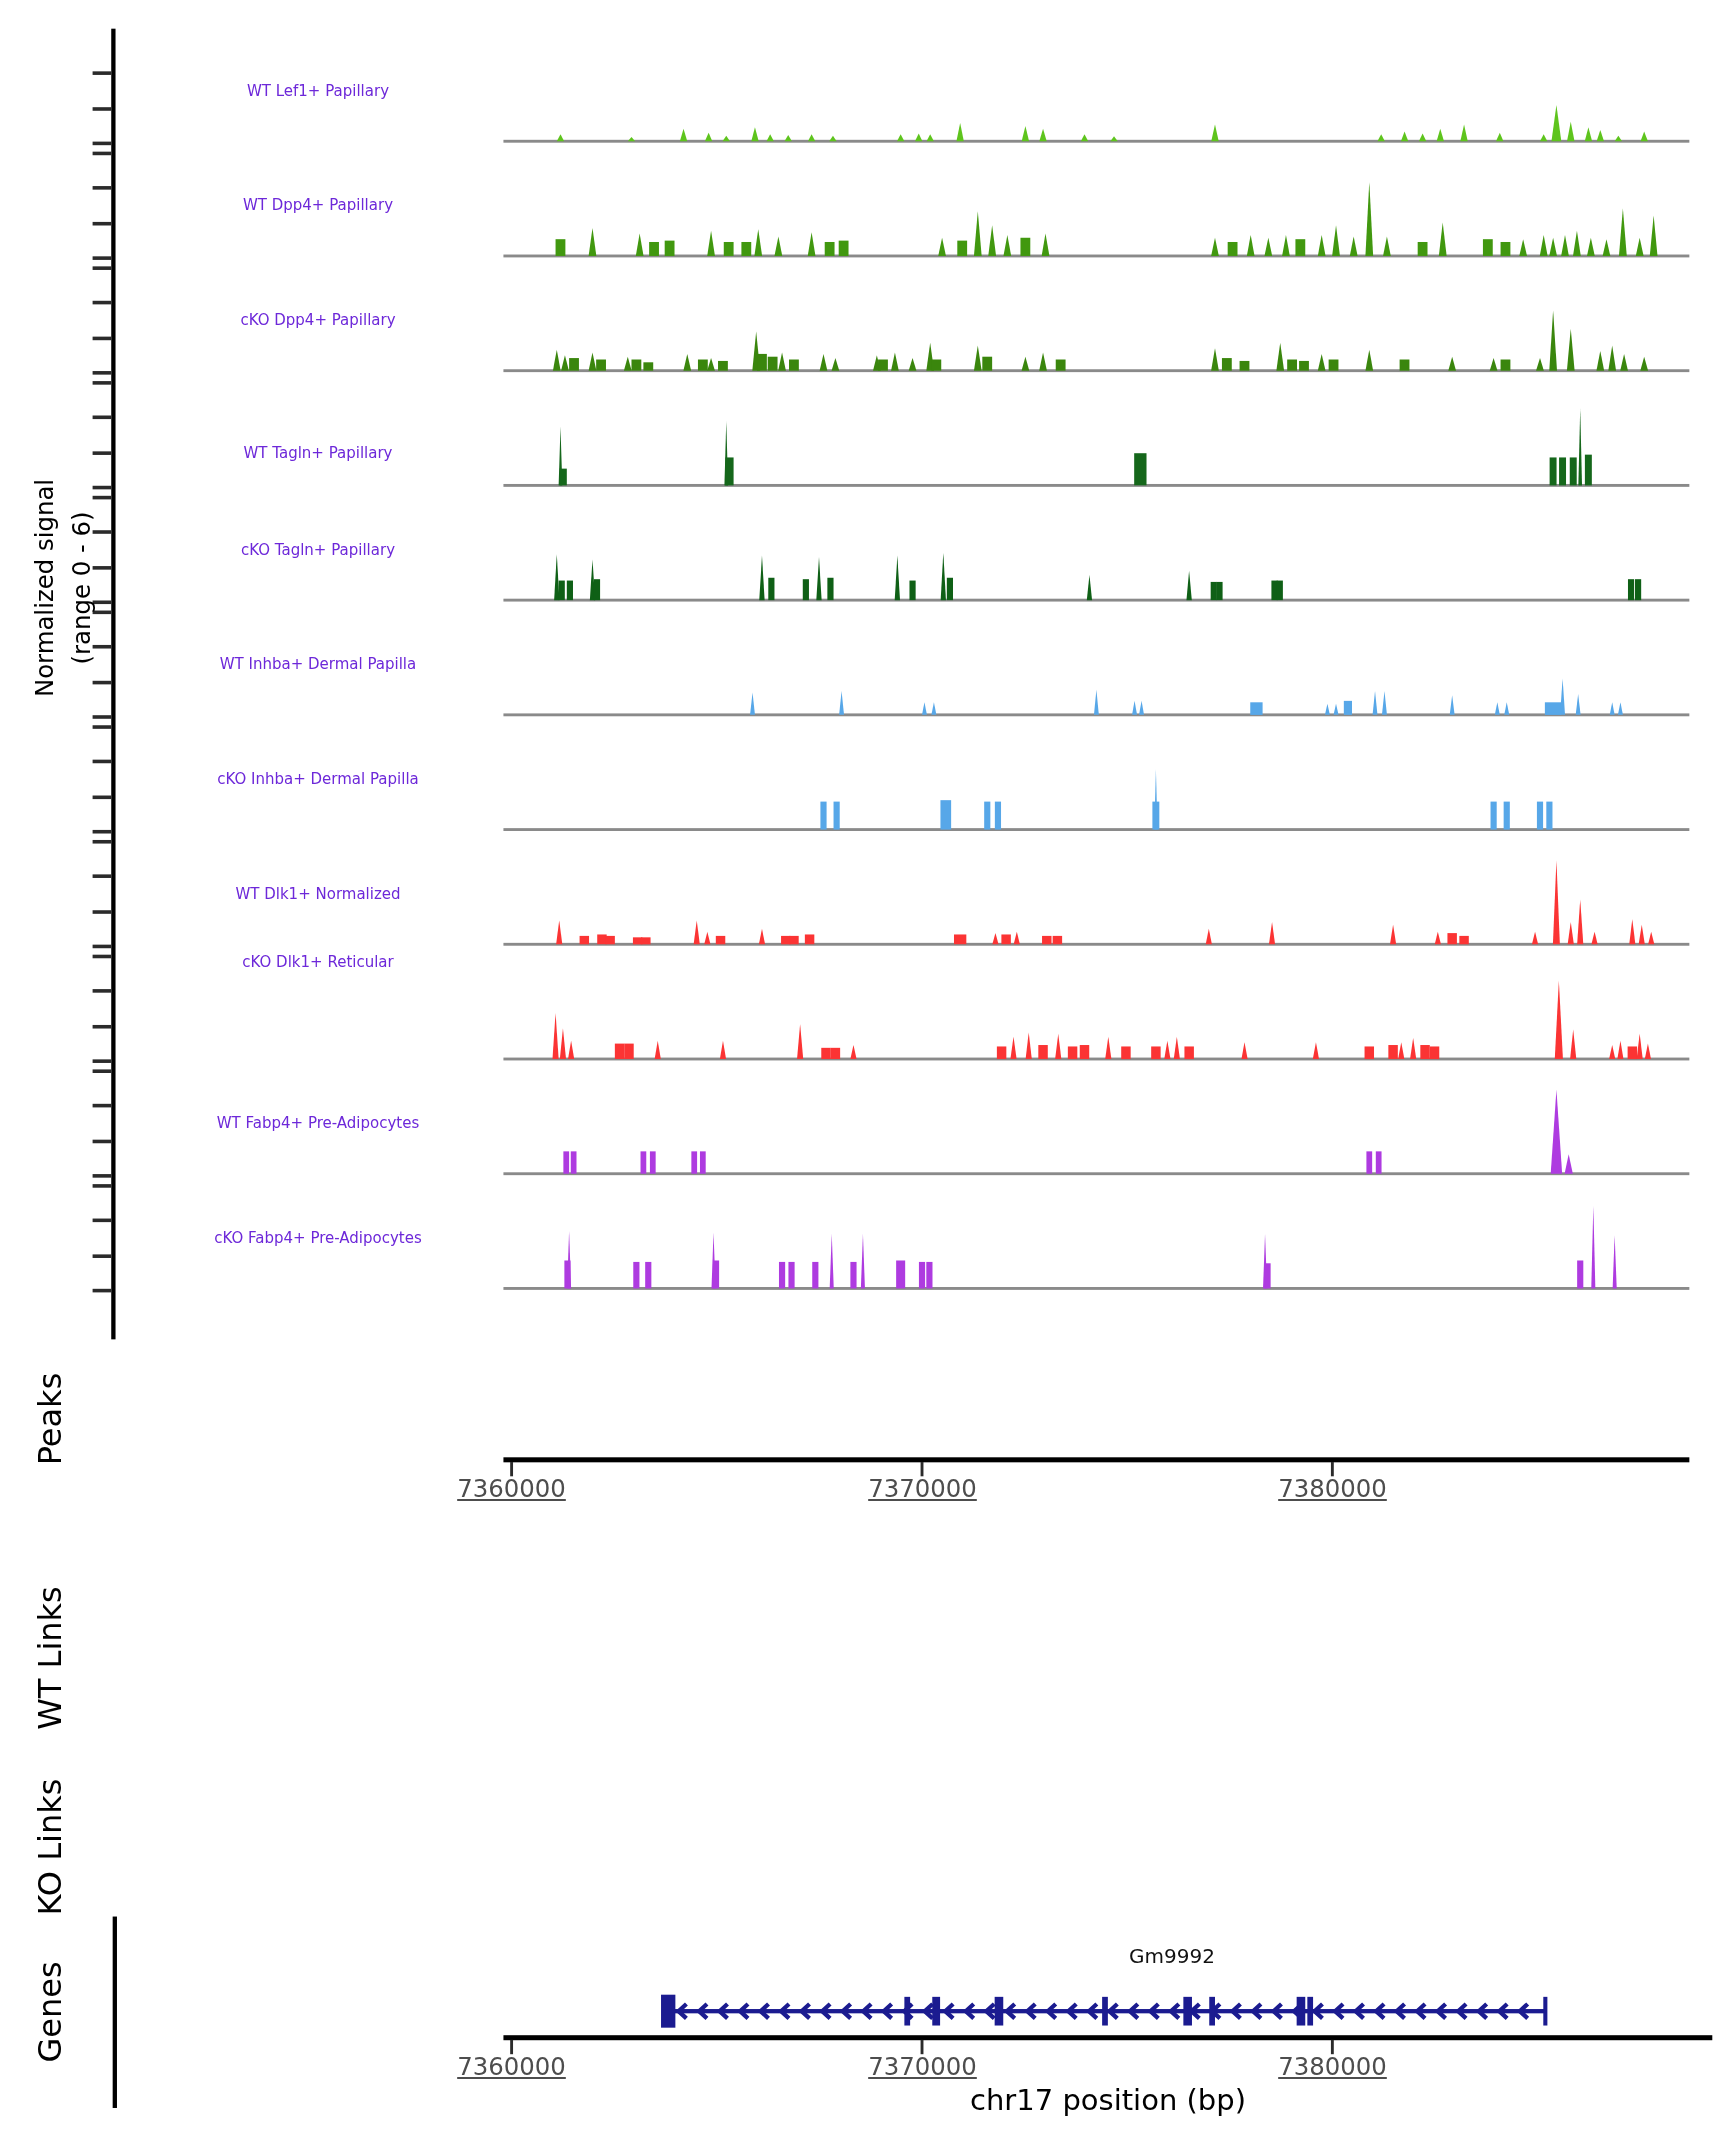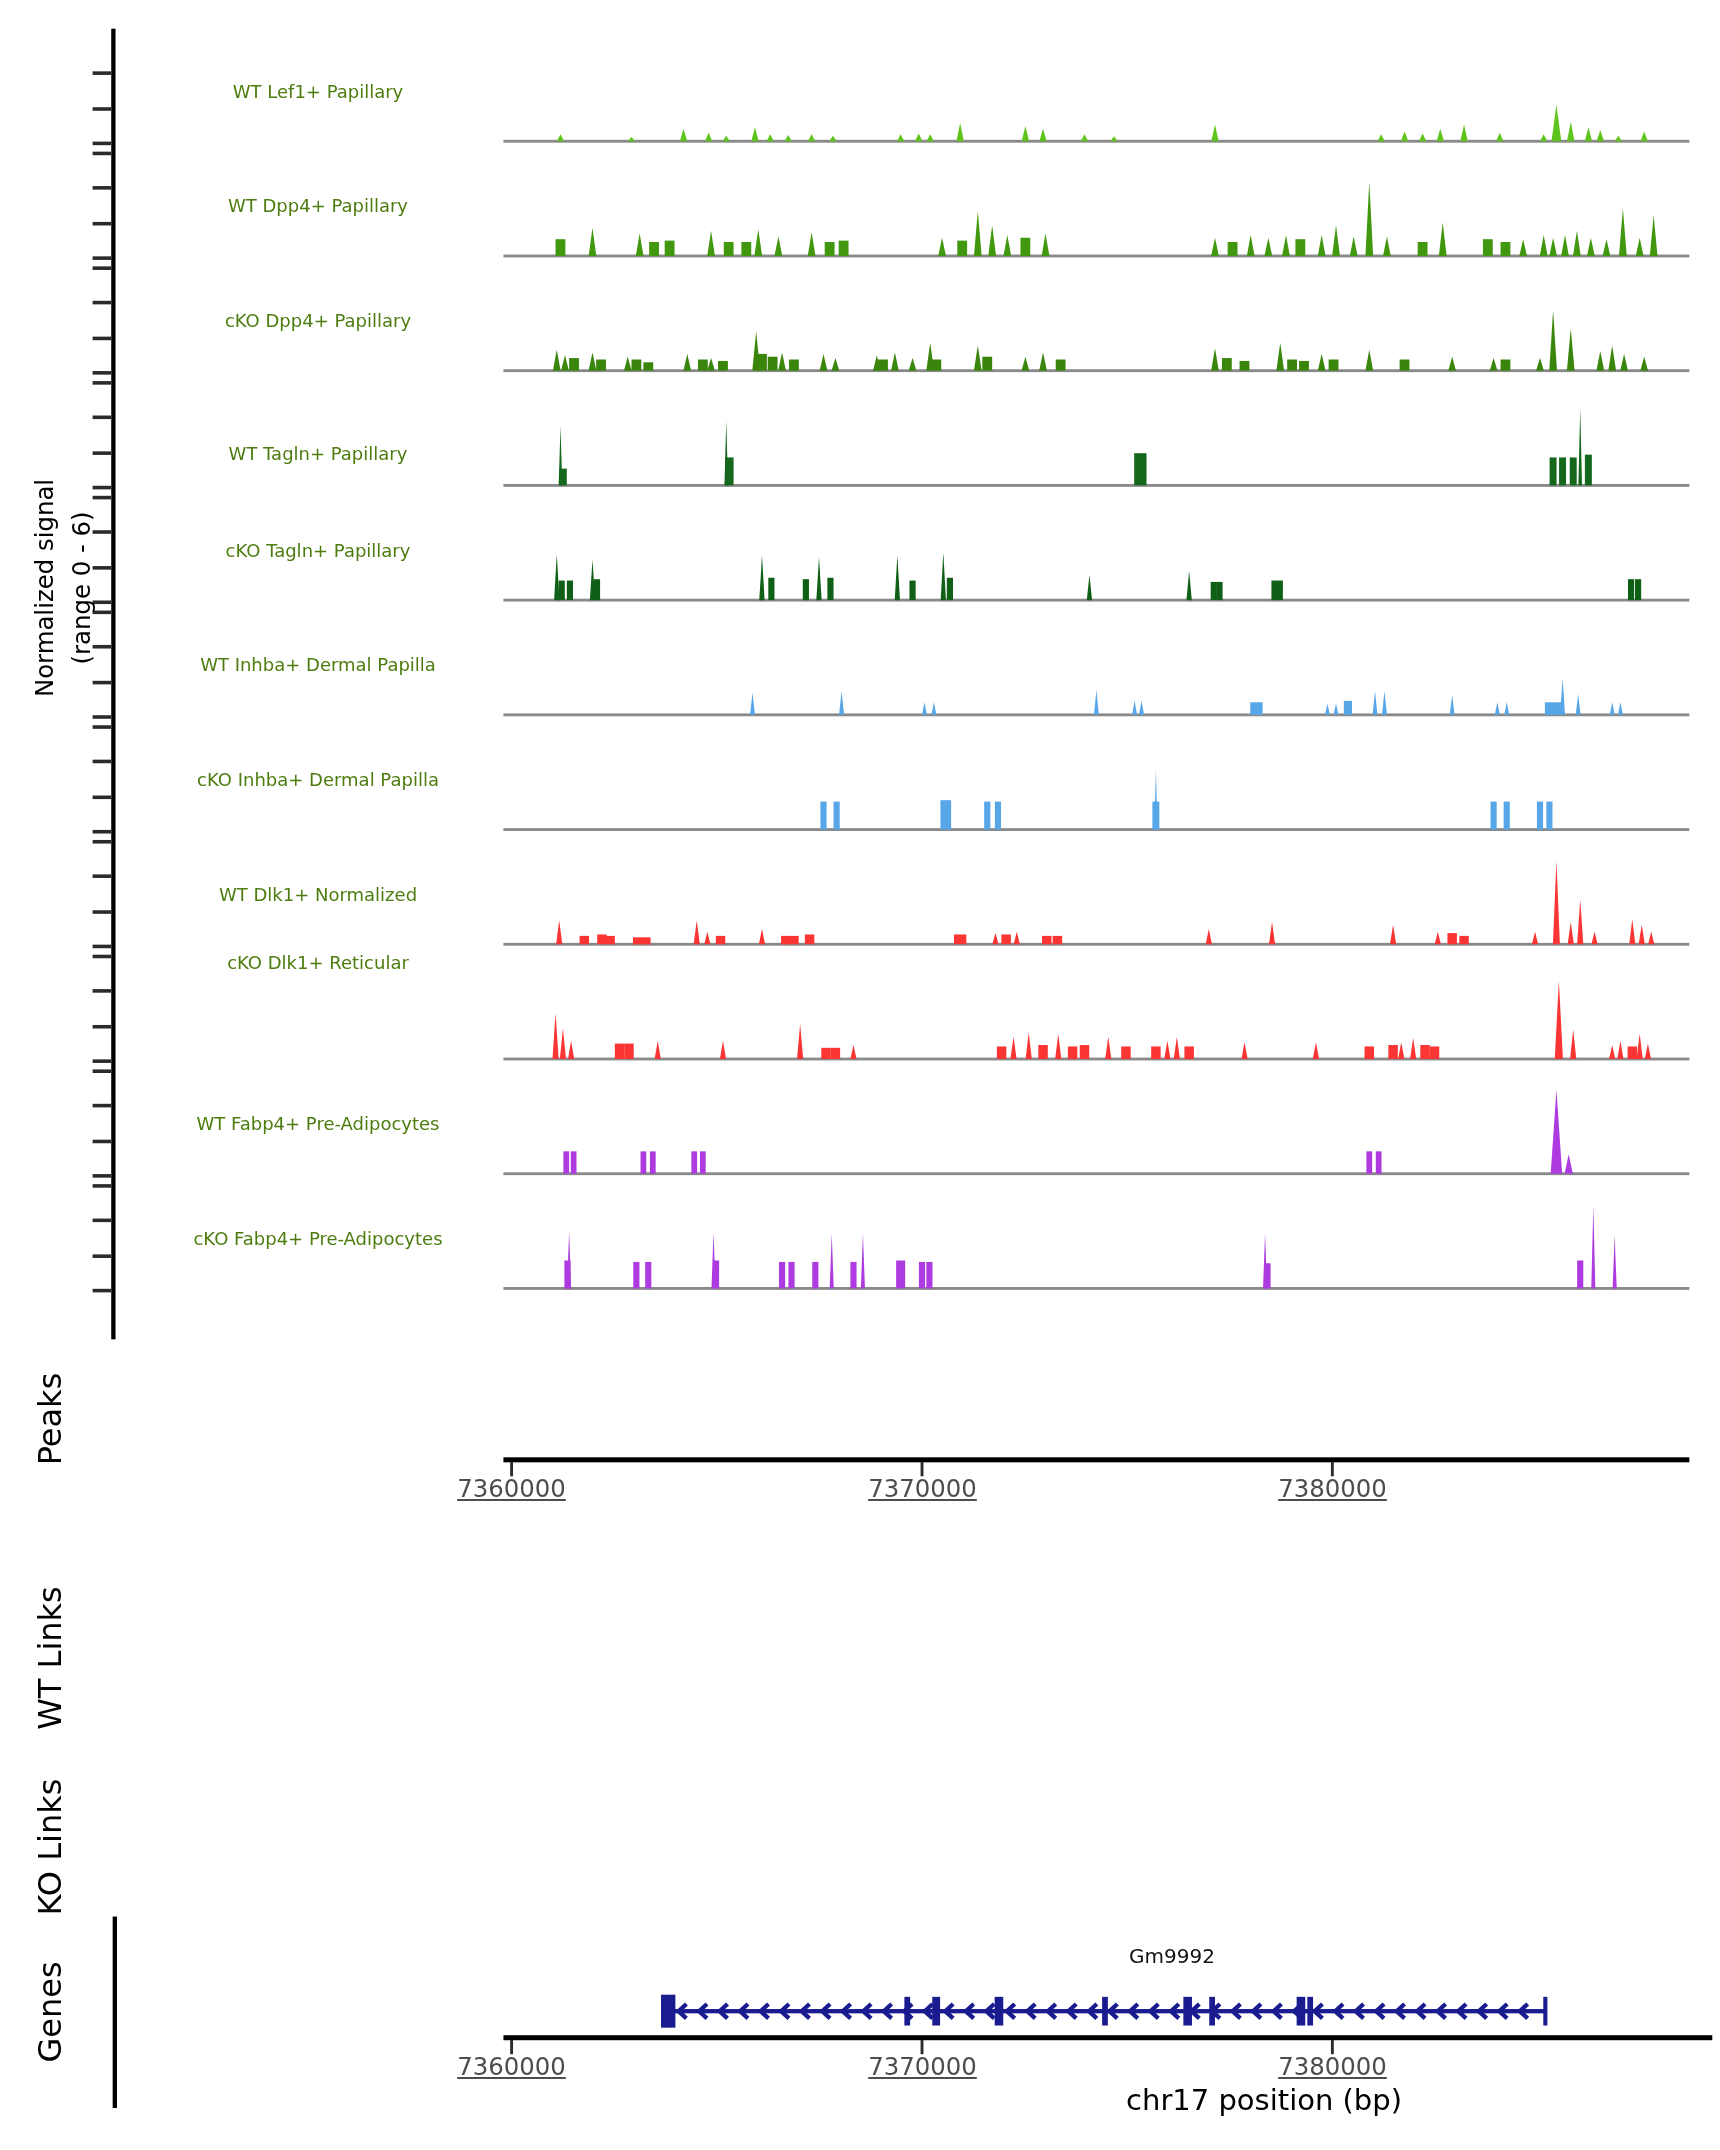--- a/index.html
+++ b/index.html
@@ -4,33 +4,33 @@
 <style>
   html,body{margin:0;padding:0;background:#ffffff;}
   #figure{
     position:relative;width:1721px;height:2151px;background:#ffffff;overflow:hidden;
     font-family:"DejaVu Sans","Liberation Sans",sans-serif;color:#000;
   }
   #plot-svg{position:absolute;left:0;top:0;}
   .lbl{position:absolute;white-space:nowrap;}
   .tracklabel{
     left:108px;width:420px;height:29px;line-height:29px;text-align:center;
-    font-size:18px;color:#4d7c0f;
+    font-size:15px;color:#6d28d9;
   }
   .rot{
     transform:translate(-50%,-50%) rotate(-90deg);
     transform-origin:center center;
   }
   .yaxislabel{font-size:24.4px;color:#000;}
   .sectionlabel{font-size:32px;color:#000;}
   .ticklabel{
     width:201px;text-align:center;font-size:24.4px;color:#4d4d4d;line-height:29px;text-decoration:underline;
   }
   .genename{width:215px;text-align:right;font-size:20px;color:#111;}
-  .axistitle{width:588px;text-align:right;font-size:29px;color:#000;}
+  .axistitle{width:588px;text-align:center;font-size:29px;color:#000;}
 </style>
 </head>
 <body>
 
 <div id="figure">
 
   <svg id="plot-svg" width="1721" height="2151" viewBox="0 0 2400 3000">
       <rect x="155" y="40" width="6" height="1828" fill="#000000"></rect>
       <rect x="129" y="99.5" width="26" height="5" fill="#2b2b2b"></rect>
       <rect x="129" y="149.5" width="26" height="5" fill="#2b2b2b"></rect>

